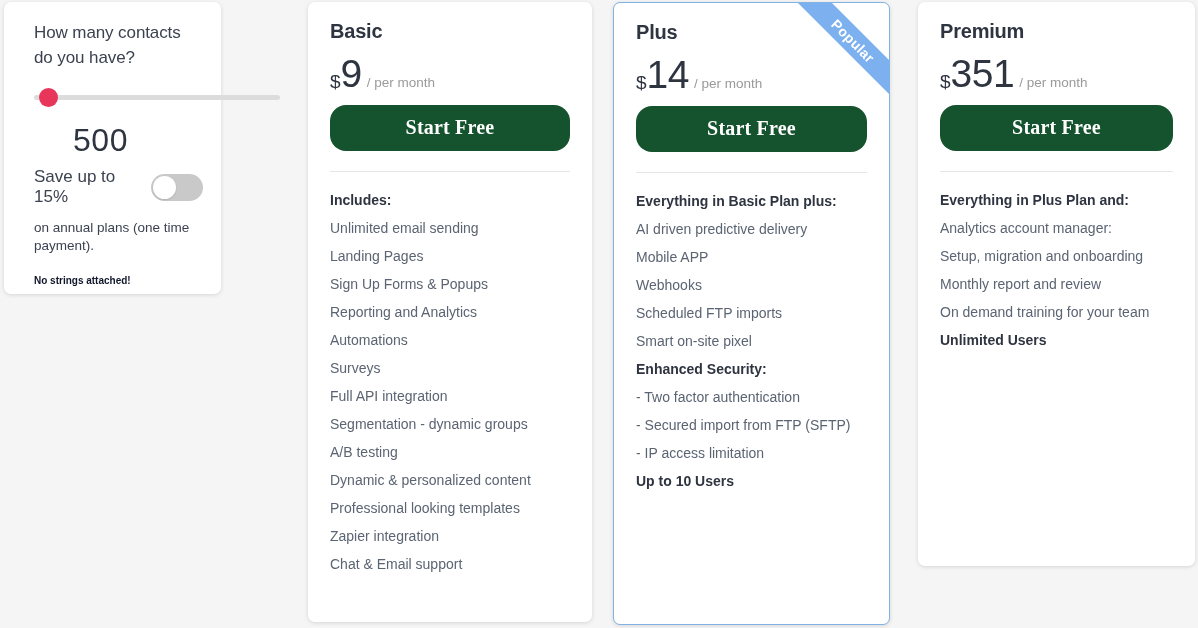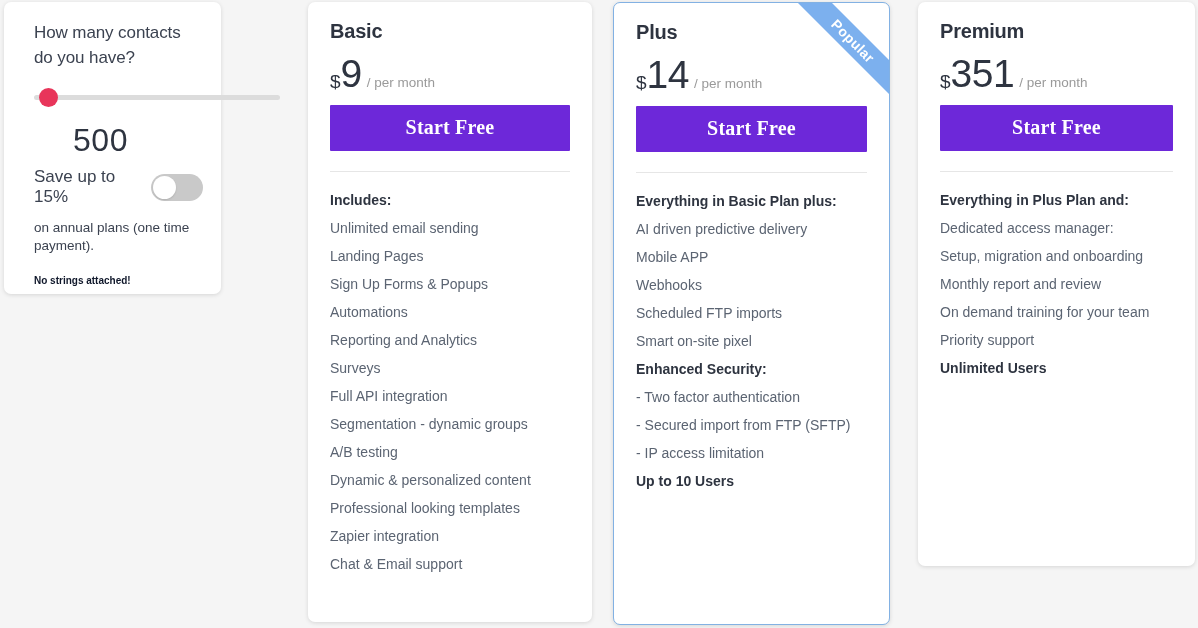--- a/index.html
+++ b/index.html
@@ -170,23 +170,23 @@
     color: #9a9a9a;
     margin-left: 5px;
     font-weight: 400;
   }
 
   .cta {
     display: block;
     width: 100%;
     margin-top: 12px;
     padding: 11px 0 12px 0;
-    background: #6d28d9;
+    background: #14532d;
     border: none;
-    border-radius: 1px;
+    border-radius: 16px;
     color: #ffffff;
     font-family: "Liberation Serif", serif;
     font-size: 20px;
     font-weight: 700;
     text-align: center;
     cursor: pointer;
     letter-spacing: 0.2px;
   }
 
   .divider {
@@ -273,22 +273,22 @@
       <span class="amount">9</span>
       <span class="period">/ per month</span>
     </div>
     <button class="cta">Start Free</button>
     <hr class="divider">
     <ul class="features">
         <li class="bold">Includes:</li>
         <li>Unlimited email sending</li>
         <li>Landing Pages</li>
         <li>Sign Up Forms &amp; Popups</li>
+        <li>Reporting and Analytics</li>
         <li>Automations</li>
-        <li>Reporting and Analytics</li>
         <li>Surveys</li>
         <li>Full API integration</li>
         <li>Segmentation - dynamic groups</li>
         <li>A/B testing</li>
         <li>Dynamic &amp; personalized content</li>
         <li>Professional looking templates</li>
         <li>Zapier integration</li>
         <li>Chat &amp; Email support</li>
       </ul>
   </div>
@@ -324,22 +324,21 @@
     <div class="plan-name">Premium</div>
     <div class="price-row">
       <span class="currency">$</span>
       <span class="amount">351</span>
       <span class="period">/ per month</span>
     </div>
     <button class="cta">Start Free</button>
     <hr class="divider">
     <ul class="features">
         <li class="bold">Everything in Plus Plan and:</li>
-        <li>Dedicated access manager:</li>
+        <li>Analytics account manager:</li>
         <li>Setup, migration and onboarding</li>
         <li>Monthly report and review</li>
         <li>On demand training for your team</li>
-        <li>Priority support</li>
         <li class="bold">Unlimited Users</li>
       </ul>
   </div>
 
 </div>
 
 </body></html>

